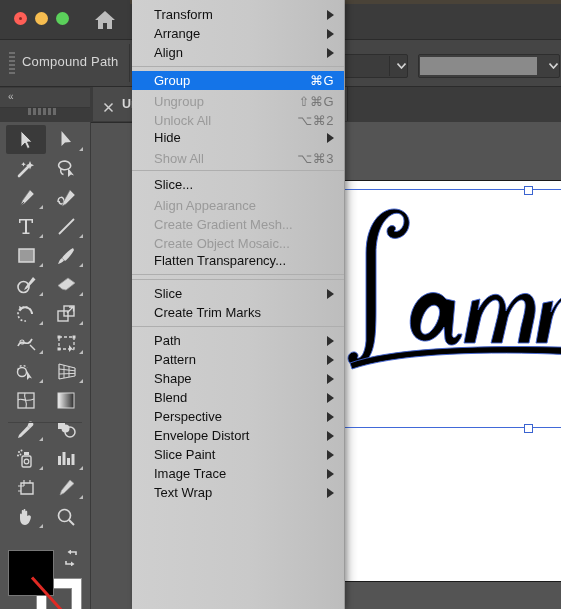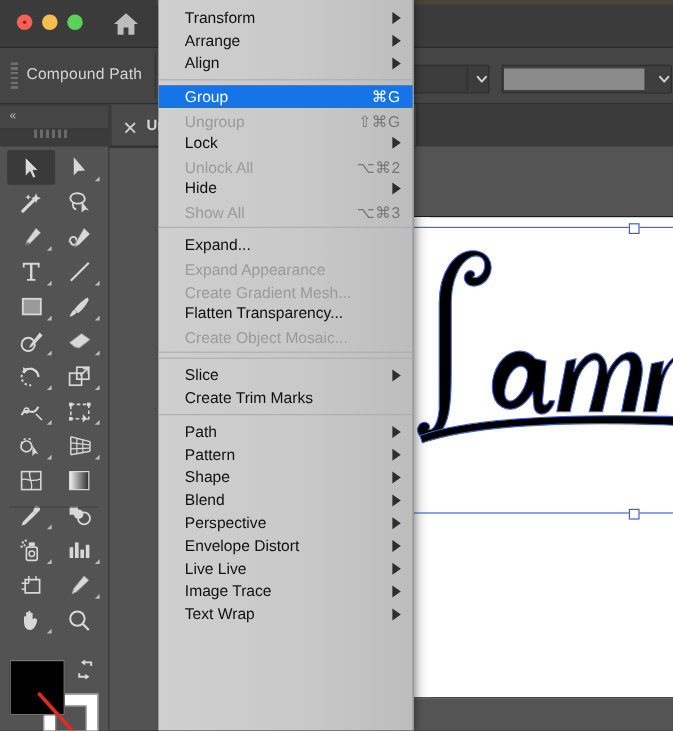--- a/index.html
+++ b/index.html
@@ -608,52 +608,48 @@
         </div>
         <div class="menu-sep"></div>
         <div class="mi selected">
           <span class="label">Group</span>
           <span class="shortcut">⌘G</span>
         </div>
         <div class="mi disabled">
           <span class="label">Ungroup</span>
           <span class="shortcut">⇧⌘G</span>
         </div>
-        <div class="mi">
-          <span class="label">Lock</span>
-          <span class="submenu-arrow"></span>
-        </div>
         <div class="mi disabled">
           <span class="label">Unlock All</span>
           <span class="shortcut">⌥⌘2</span>
         </div>
         <div class="mi">
           <span class="label">Hide</span>
           <span class="submenu-arrow"></span>
         </div>
         <div class="mi disabled">
           <span class="label">Show All</span>
           <span class="shortcut">⌥⌘3</span>
         </div>
         <div class="menu-sep"></div>
         <div class="mi">
-          <span class="label">Expand...</span>
+          <span class="label">Slice...</span>
         </div>
         <div class="mi disabled">
-          <span class="label">Expand Appearance</span>
+          <span class="label">Align Appearance</span>
         </div>
         <div class="mi disabled">
           <span class="label">Create Gradient Mesh...</span>
         </div>
-        <div class="mi">
-          <span class="label">Flatten Transparency...</span>
-        </div>
         <div class="mi disabled">
           <span class="label">Create Object Mosaic...</span>
         </div>
+        <div class="mi">
+          <span class="label">Flatten Transparency...</span>
+        </div>
         <div class="menu-sep"></div>
         <div class="menu-sep"></div>
         <div class="mi">
           <span class="label">Slice</span>
           <span class="submenu-arrow"></span>
         </div>
         <div class="mi">
           <span class="label">Create Trim Marks</span>
         </div>
         <div class="menu-sep"></div>
@@ -675,21 +671,21 @@
         </div>
         <div class="mi">
           <span class="label">Perspective</span>
           <span class="submenu-arrow"></span>
         </div>
         <div class="mi">
           <span class="label">Envelope Distort</span>
           <span class="submenu-arrow"></span>
         </div>
         <div class="mi">
-          <span class="label">Live Live</span>
+          <span class="label">Slice Paint</span>
           <span class="submenu-arrow"></span>
         </div>
         <div class="mi">
           <span class="label">Image Trace</span>
           <span class="submenu-arrow"></span>
         </div>
         <div class="mi">
           <span class="label">Text Wrap</span>
           <span class="submenu-arrow"></span>
         </div>

